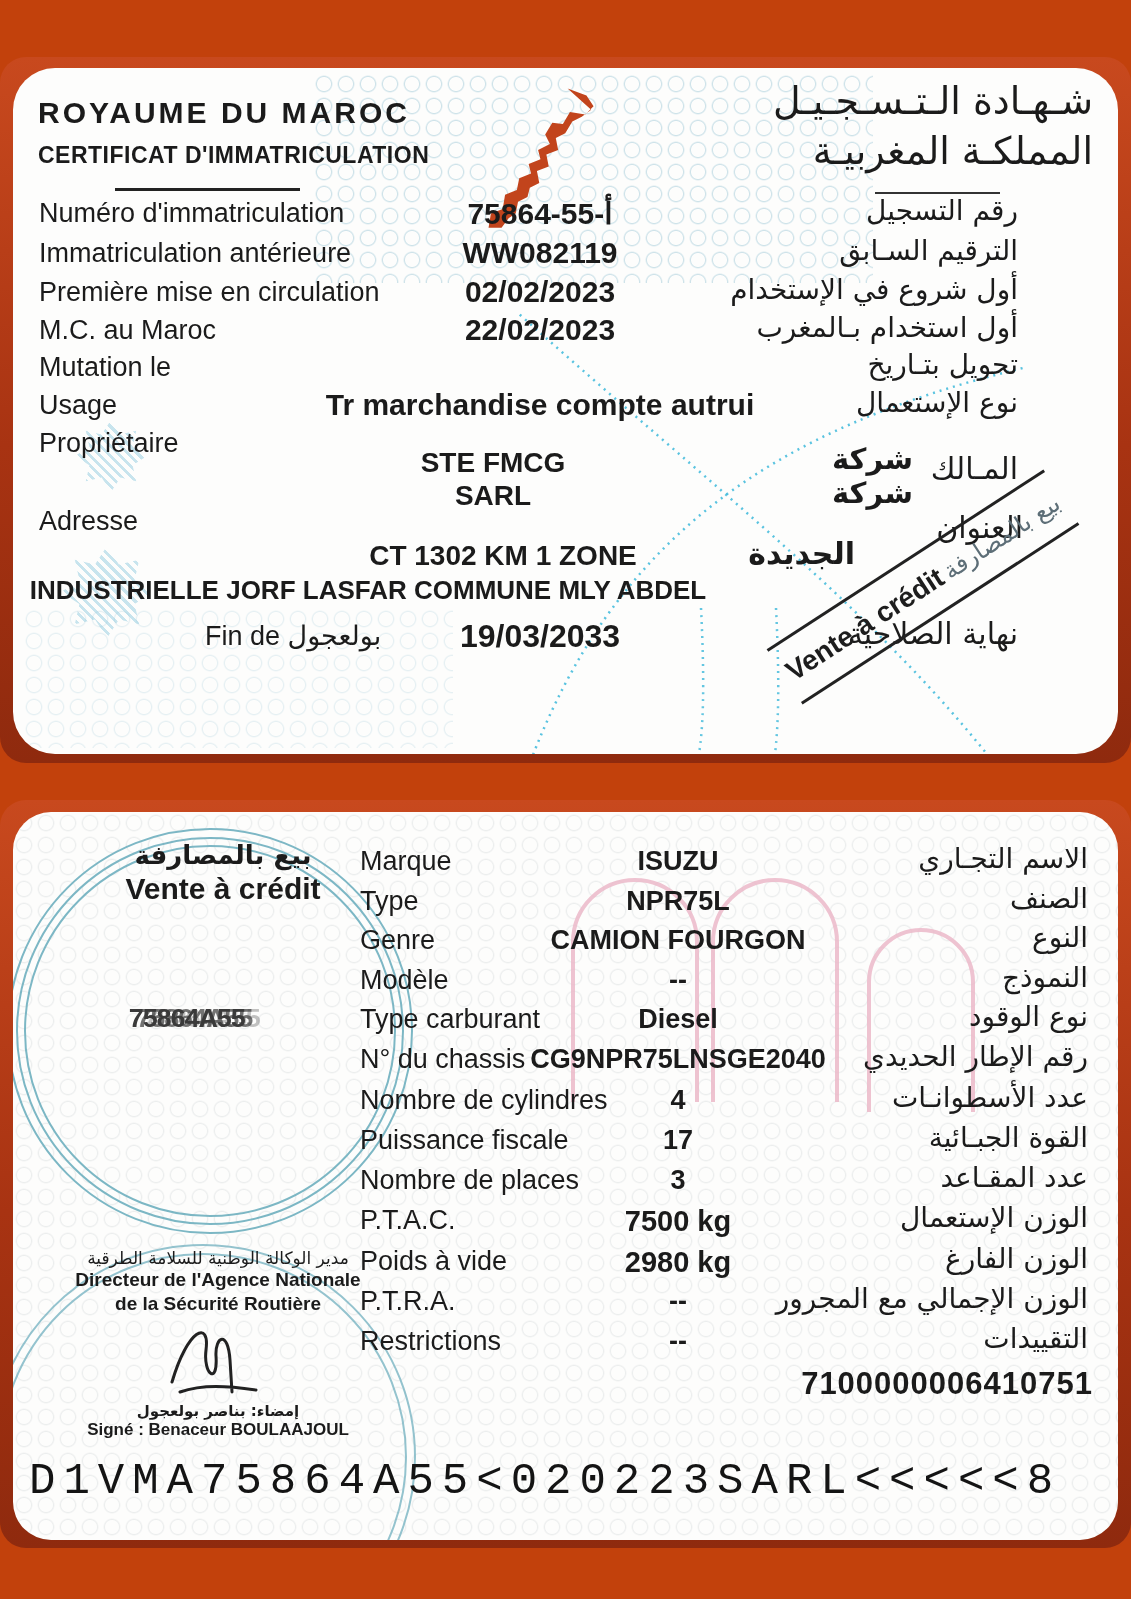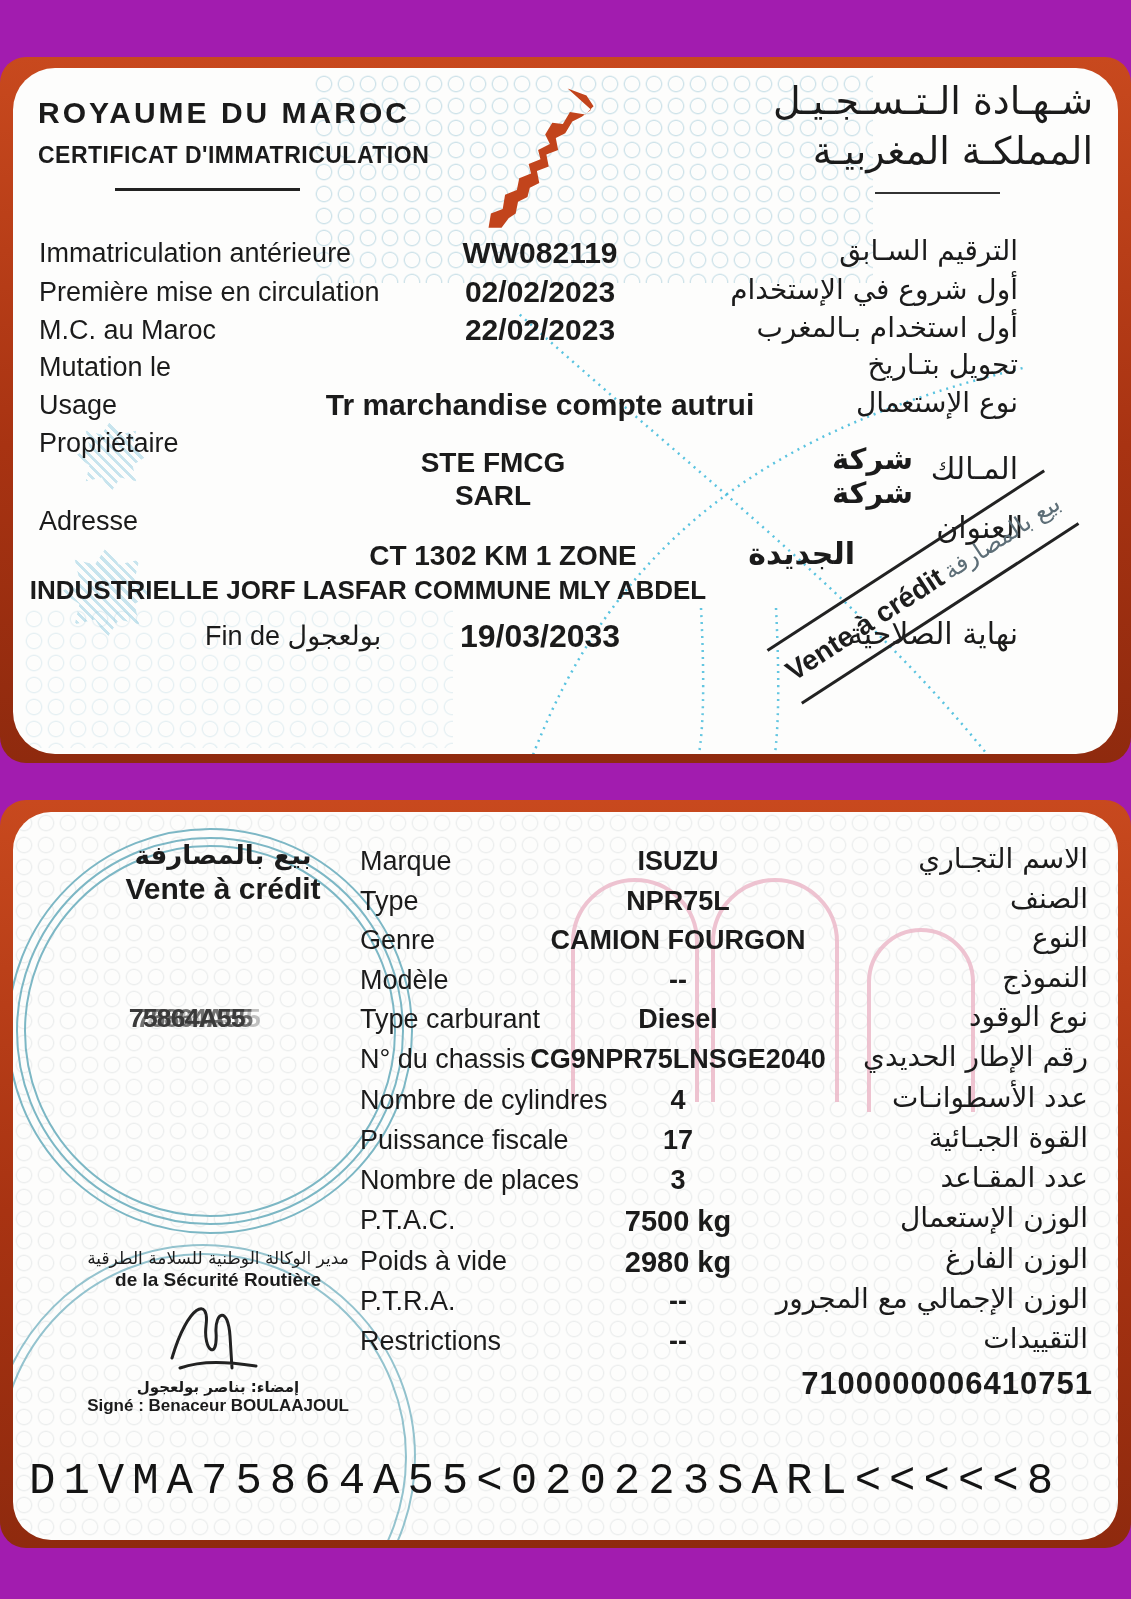--- a/index.html
+++ b/index.html
@@ -1,16 +1,16 @@
 <!DOCTYPE html>
 <html><head>
 <meta charset="utf-8">
 <style>
   html,body{margin:0;padding:0;background:#ffffff;}
-  .page{position:relative;width:1131px;height:1599px;background:#a21caf;overflow:hidden;
+  .page{position:relative;width:1131px;height:1599px;background:#c2410c;overflow:hidden;
         font-family:"Liberation Sans", sans-serif;color:#1b1b1b;}
   .ar{font-family:"DejaVu Sans", sans-serif;}
   .card-bg{position:absolute;left:0;right:0;border-radius:26px;
            background:linear-gradient(180deg,#c8491e 0%,#a83312 55%,#8f2a0e 100%);}
   .bg1{top:57px;height:706px;}
   .bg2{top:800px;height:748px;}
   .card{position:absolute;left:13px;width:1105px;background:#fdfdfc;border-radius:42px;overflow:hidden;}
   .card1{top:68px;height:686px;}
   .card2{top:812px;height:728px;border-radius:38px;}
   .honey{position:absolute;background-image:radial-gradient(circle 9px at 11px 11px,
@@ -88,20 +88,25 @@
 
     <div class="t-royaume">ROYAUME DU MAROC</div>
     <div class="t-certif">CERTIFICAT D'IMMATRICULATION</div>
     <div class="t-underline-fr"></div>
     <div class="t-ar-title ar">
       <div>شـهـادة الـتـسـجـيـل</div>
       <div>المملكـة المغربيـة</div>
     </div>
     <div class="t-underline-ar"></div>
 
+    <div class="c1row" style="top:130px">
+      <span class="c1lab">Numéro d'immatriculation</span>
+      <span class="c1val" dir="ltr">75864-أ-55</span>
+      <span class="c1ar ar">رقم التسجيل</span>
+    </div>
     <div class="c1row" style="top:170px">
       <span class="c1lab">Immatriculation antérieure</span>
       <span class="c1val">WW082119</span>
       <span class="c1ar ar">الترقيم السـابق</span>
     </div>
     <div class="c1row" style="top:209px">
       <span class="c1lab">Première mise en circulation</span>
       <span class="c1val">02/02/2023</span>
       <span class="c1ar ar">أول شروع في الإستخدام</span>
     </div>
@@ -239,20 +244,21 @@
     <div class="c2row" style="top:514px">
       <span class="c2lab">Restrictions</span>
       <span class="c2val">--</span>
       <span class="c2ar ar">التقييدات</span>
     </div>
 
     <div class="docnum">7100000006410751</div>
 
     <div class="auth">
       <div class="a1 ar">مدير الوكالة الوطنية للسلامة الطرقية</div>
+      <div class="f1">Directeur de l'Agence Nationale</div>
       <div class="f1">de la Sécurité Routière</div>
       <svg width="120" height="80" viewBox="0 0 120 80">
         <path d="M14,66 C30,12 52,4 48,34 C45,58 60,70 58,40 C57,20 70,14 72,44 L74,76 M22,76 C45,68 70,70 98,74" fill="none" stroke="#222" stroke-width="3" stroke-linecap="round"></path>
       </svg>
       <div class="a2 ar">إمضاء: بناصر بولعجول</div>
       <div class="f2">Signé : Benaceur BOULAAJOUL</div>
     </div>
 
     <div class="mrz">D1VMA75864A55&lt;020223SARL&lt;&lt;&lt;&lt;&lt;8</div>
   </div>

